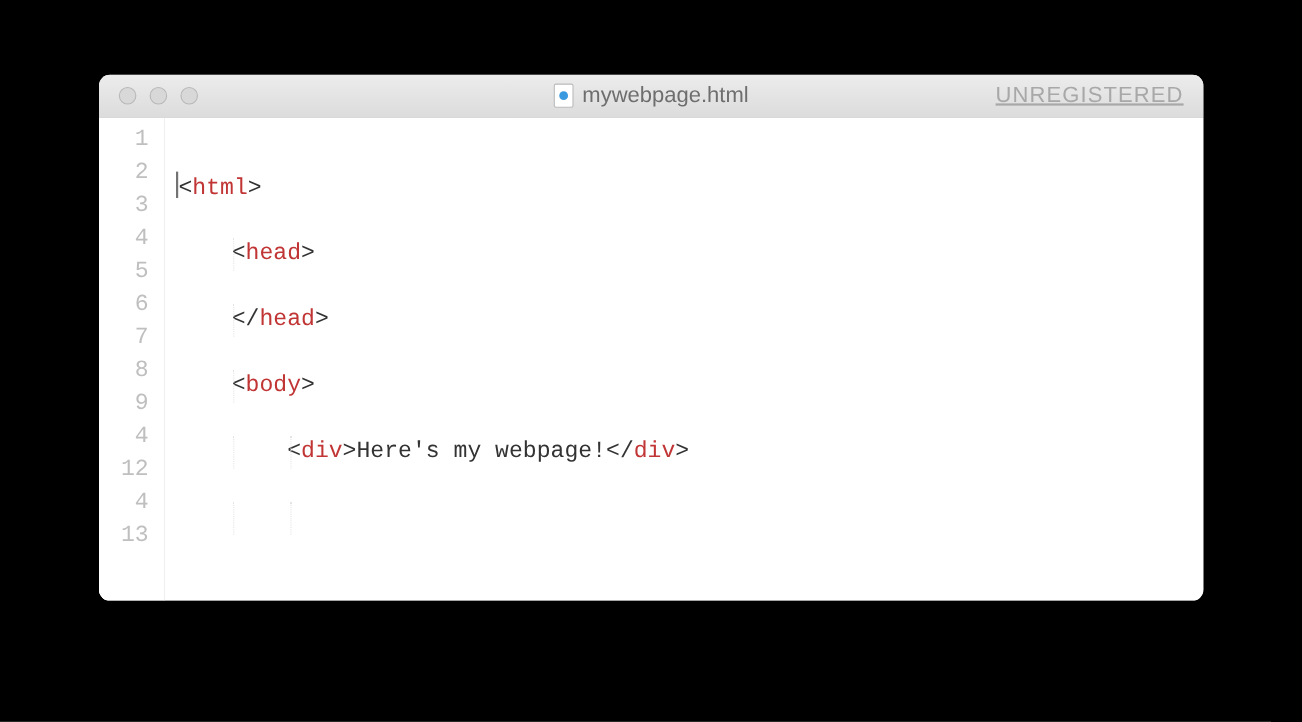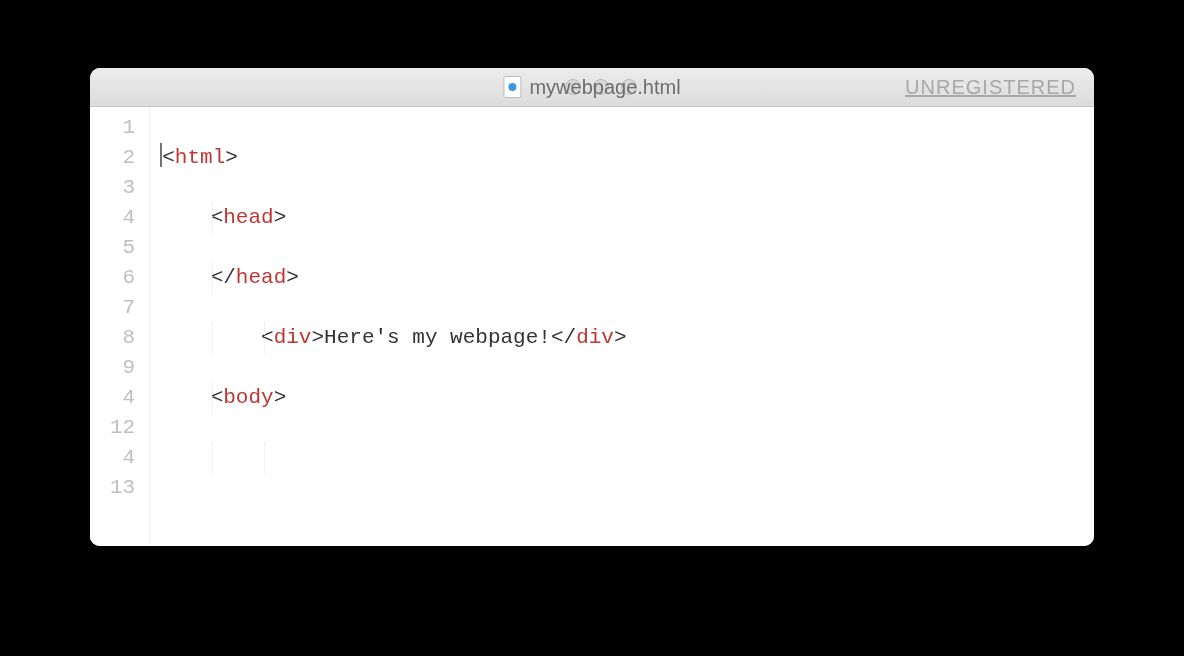--- a/index.html
+++ b/index.html
@@ -25,21 +25,20 @@
     flex-direction: column;
   }
   .titlebar {
     height: 38px;
     background: linear-gradient(#ececec, #dcdcdc);
     border-bottom: 1px solid #c8c8c8;
     display: flex;
     align-items: center;
     position: relative;
     flex: 0 0 auto;
-    justify-content: center;
   }
   .traffic {
     display: flex;
     gap: 12px;
     padding-left: 18px;
   }
   .dot {
     width: 14px;
     height: 14px;
     border-radius: 50%;
@@ -98,20 +97,21 @@
     text-align: right;
     padding: 6px 14px 6px 20px;
     user-select: none;
     border-right: 1px solid #f0f0f0;
   }
   .gutter div { height: 30px; }
   .code {
     padding: 6px 10px 6px 10px;
     white-space: pre;
     color: #333;
+    margin-top: 13px;
   }
   .row { height: 30px; position: relative; }
   .cursor {
     display: inline-block;
     width: 2px;
     height: 24px;
     background: rgba(0,0,0,0.55);
     vertical-align: -4px;
   }
   .guide {
@@ -156,22 +156,22 @@
       <div>4</div>
       <div>12</div>
       <div>4</div>
       <div>13</div>
     </div>
 
     <div class="code">
 <div class="row"><span class="cursor"></span><span class="punc">&lt;</span><span class="tag">html</span><span class="punc">&gt;</span></div>
 <div class="row"><span class="guide g1"></span><span>    </span><span class="punc">&lt;</span><span class="tag">head</span><span class="punc">&gt;</span></div>
 <div class="row"><span class="guide g1"></span><span>    </span><span class="punc">&lt;/</span><span class="tag">head</span><span class="punc">&gt;</span></div>
+<div class="row"><span class="guide g1"></span><span>    </span><span class="punc">&lt;</span><span class="tag">body</span><span class="punc">&gt;</span></div>
 <div class="row"><span class="guide g1"></span><span class="guide g2"></span><span>        </span><span class="punc">&lt;</span><span class="tag">div</span><span class="punc">&gt;</span><span>Here's my webpage!</span><span class="punc">&lt;/</span><span class="tag">div</span><span class="punc">&gt;</span></div>
-<div class="row"><span class="guide g1"></span><span>    </span><span class="punc">&lt;</span><span class="tag">body</span><span class="punc">&gt;</span></div>
 <div class="row"><span class="guide g1"></span><span class="guide g2"></span></div>
 
 
 
 
 
 
 
     </div>
   </div>

